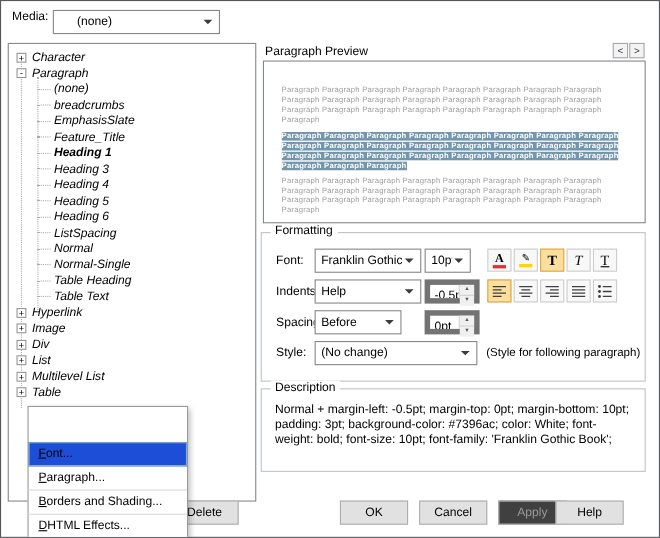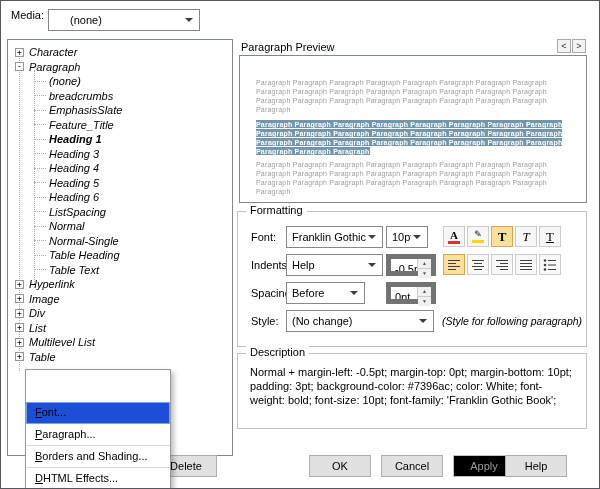--- a/index.html
+++ b/index.html
@@ -62,32 +62,32 @@
   .red    { background:#e03131; }
   .yellow { background:#ffd500; }
   .ic-t   { font-family:"Liberation Serif", serif; font-size:13px; line-height:15px; }
   .ic-t.b { font-weight:bold; }
   .ic-t.i { font-style:italic; }
   .ic-t.u { text-decoration:underline; }
 
   
   .btn { position:absolute; height:22px; width:62px; background:#e1e1e1; border:1px solid #adadad;
          font:11px "Liberation Sans", sans-serif; text-align:center; cursor:default; }
-  .btn.disabled { color:#9a9a9a; border-color:#c3c3c3; background:#000000; }
+  .btn.disabled { color:#9a9a9a; border-color:#c3c3c3; background:#404040; }
 
   
   #context-menu { position:absolute; left:24px; top:368px; width:146px; background:#fff;
                   border:1px solid #989898; box-shadow:3px 3px 5px rgba(0,0,0,.25); z-index:10; }
   .menu-item { height:22px; line-height:21px; padding-left:9px; border-bottom:1px solid #d9d9d9; cursor:default; }
   .menu-item:last-child { border-bottom:none; }
   .menu-item.sel { background:#1d4ed8; outline:1px solid #79a7d1; outline-offset:-1px;margin-top:32px; }
   .acc { text-decoration:underline; }
 
   #desc-text { position:absolute; left:12px; top:11px; right:10px; line-height:14px; }
-  #style-note { position:absolute; left:204px; top:98px; height:22px; line-height:22px; font-size:10.5px; white-space:nowrap;font-style:italic; }
+  #style-note { position:absolute; left:204px; top:98px; height:22px; line-height:22px; font-size:10.5px; white-space:nowrap; }
 </style>
 </head>
 <body>
 
 <div id="dialog">
 
   <span class="flabel" style="left:10px; top:3px;">Media:</span>
   <div class="combo" style="left:47px; top:8px; width:152px;">
     <span class="cval" style="padding-left:16px;">(none)</span>
     <span class="chev"></span>

